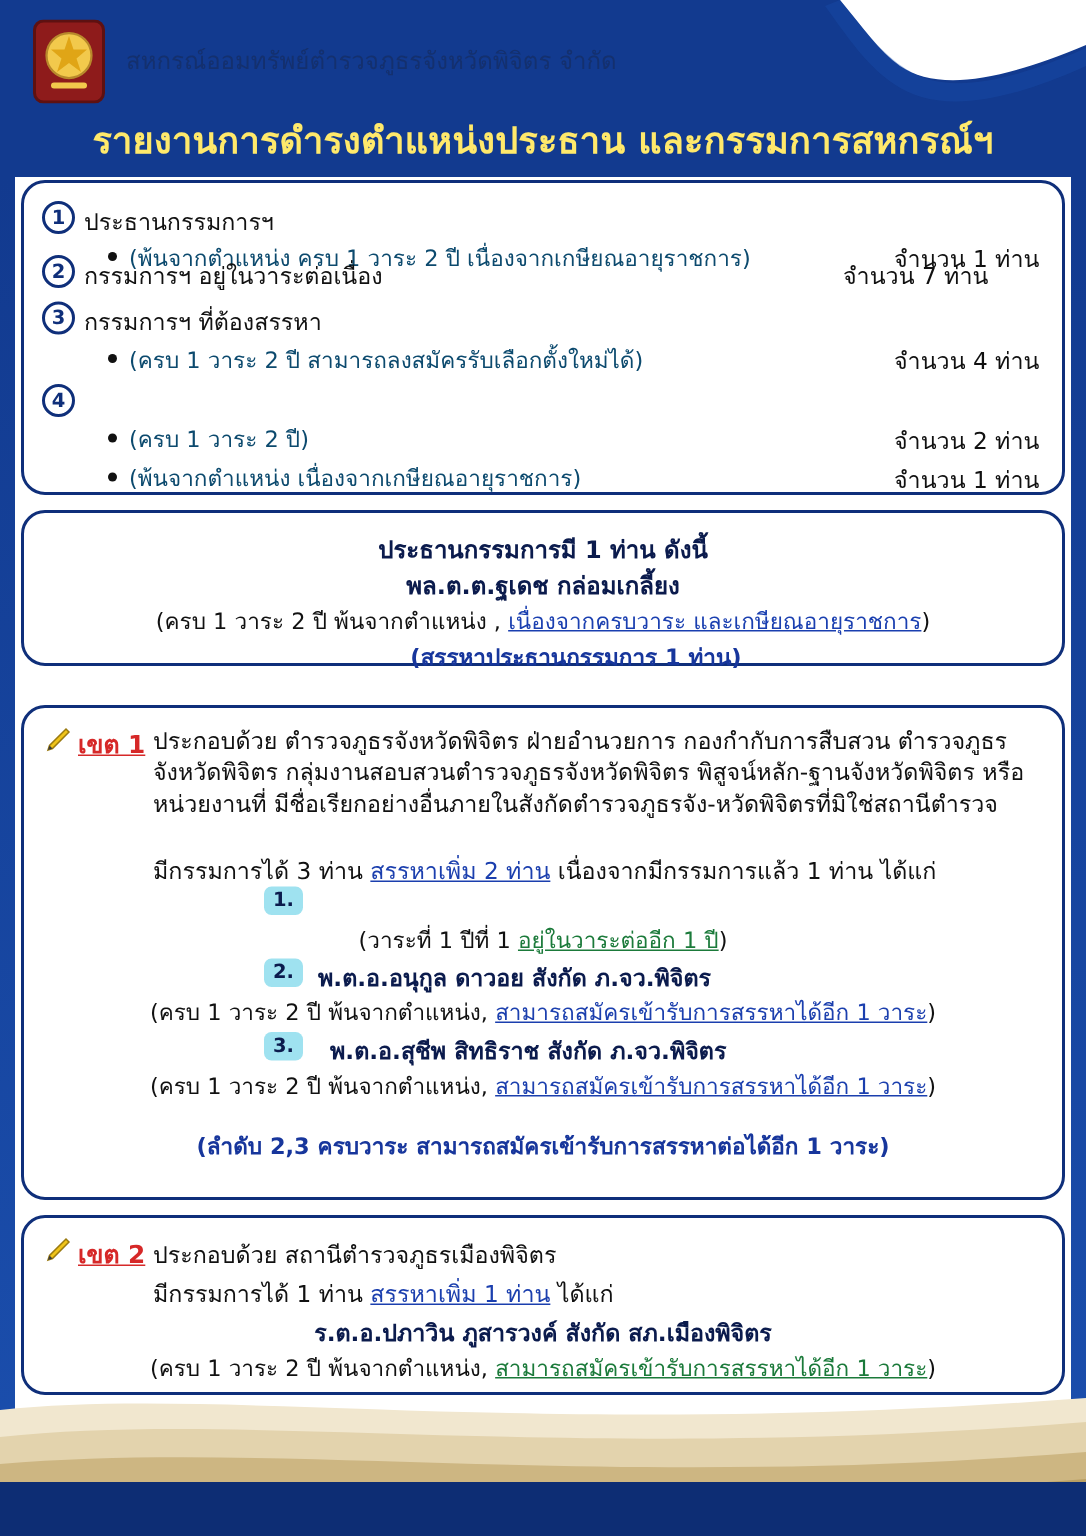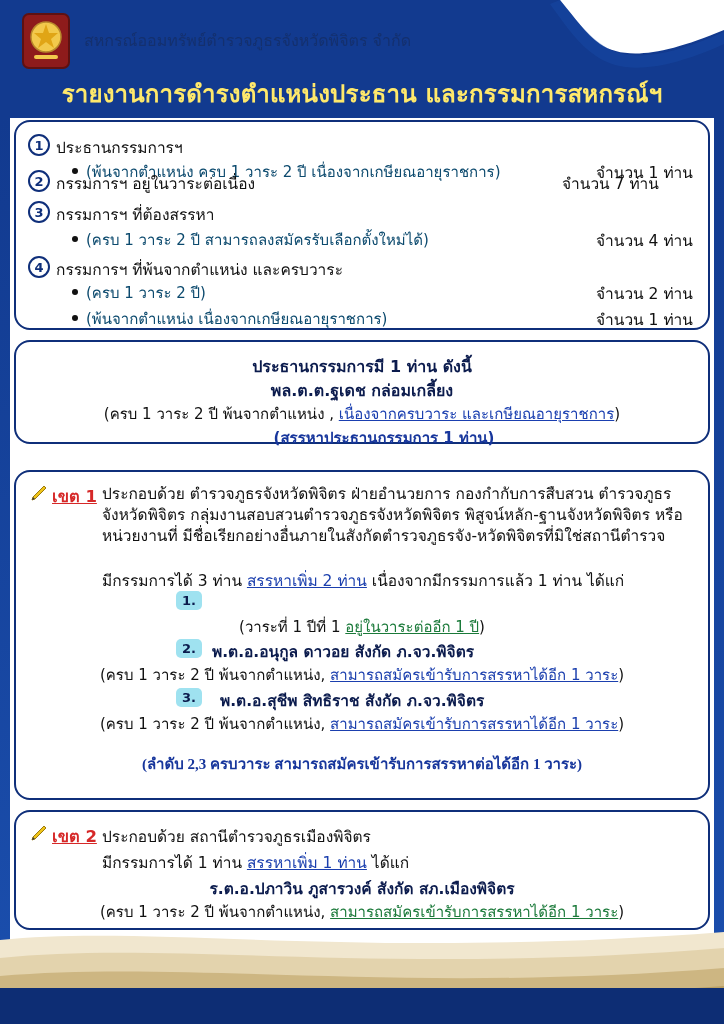--- a/index.html
+++ b/index.html
@@ -167,21 +167,20 @@
   <div class="amount" style="left:546px; top:49px;">จำนวน 7 ท่าน</div>
 
   <div class="num-badge" style="left:12px; top:79px;">3</div>
   <div class="sum-row sum-head" style="left:40px; top:80px;">กรรมการฯ ที่ต้องสรรหา</div>
   <div class="bullet-row" style="left:56px; top:106px;">
     <span class="bullet-dot"></span><span>(ครบ 1 วาระ 2 ปี สามารถลงสมัครรับเลือกตั้งใหม่ได้)</span>
   </div>
   <div class="amount" style="left:580px; top:106px;">จำนวน 4 ท่าน</div>
 
   <div class="num-badge" style="left:12px; top:134px;">4</div>
-  <div class="sum-row sum-head" style="left:40px; top:135px;">กรรมการฯ ที่พ้นจากตำแหน่ง และครบวาระ</div>
   <div class="bullet-row" style="left:56px; top:159px;">
     <span class="bullet-dot"></span><span>(ครบ 1 วาระ 2 ปี)</span>
   </div>
   <div class="amount" style="left:580px; top:159px;">จำนวน 2 ท่าน</div>
   <div class="bullet-row" style="left:56px; top:185px;">
     <span class="bullet-dot"></span><span>(พ้นจากตำแหน่ง เนื่องจากเกษียณอายุราชการ)</span>
   </div>
   <div class="amount" style="left:580px; top:185px;">จำนวน 1 ท่าน</div>
 </div>
 
@@ -216,21 +215,21 @@
   <div class="centered c-norm" style="top:191px;">
     <span>(ครบ 1 วาระ 2 ปี พ้นจากตำแหน่ง, </span><span class="blue-u">สามารถสมัครเข้ารับการสรรหาได้อีก 1 วาระ</span><span>)</span>
   </div>
 
   <div class="rank-badge" style="left:160px; top:216px;">3.</div>
   <div class="zone-line navy-b" style="left:204px; top:216px;">พ.ต.อ.สุชีพ สิทธิราช สังกัด ภ.จว.พิจิตร</div>
   <div class="centered c-norm" style="top:240px;">
     <span>(ครบ 1 วาระ 2 ปี พ้นจากตำแหน่ง, </span><span class="blue-u">สามารถสมัครเข้ารับการสรรหาได้อีก 1 วาระ</span><span>)</span>
   </div>
 
-  <div class="note-blue" style="top:280px;font-family:Liberation Serif, serif;">(ลำดับ 2,3 ครบวาระ สามารถสมัครเข้ารับการสรรหาต่อได้อีก 1 วาระ)</div>
+  <div class="note-blue" style="top:280px;">(ลำดับ 2,3 ครบวาระ สามารถสมัครเข้ารับการสรรหาต่อได้อีก 1 วาระ)</div>
 </div>
 
 <div class="card" id="card-zone2">
   <svg class="pen-icon" style="left:14px; top:12px;" viewBox="0 0 18 18">
     <path d="M2 16 L5 15 L16 4 L14 2 L3 13 Z" fill="#f0c419" stroke="#9a7a10" stroke-width="1"></path>
     <path d="M2 16 L5 15 L3 13 Z" fill="#3a3a3a"></path>
   </svg>
   <div class="zone-label" style="left:36px; top:11px;">เขต 2</div>
   <div class="zone-line" style="left:86px; top:12px;">ประกอบด้วย สถานีตำรวจภูธรเมืองพิจิตร</div>
 

